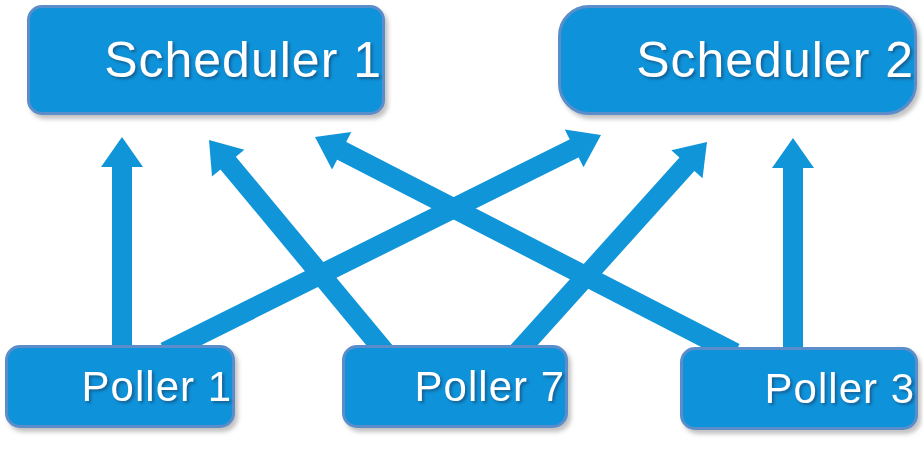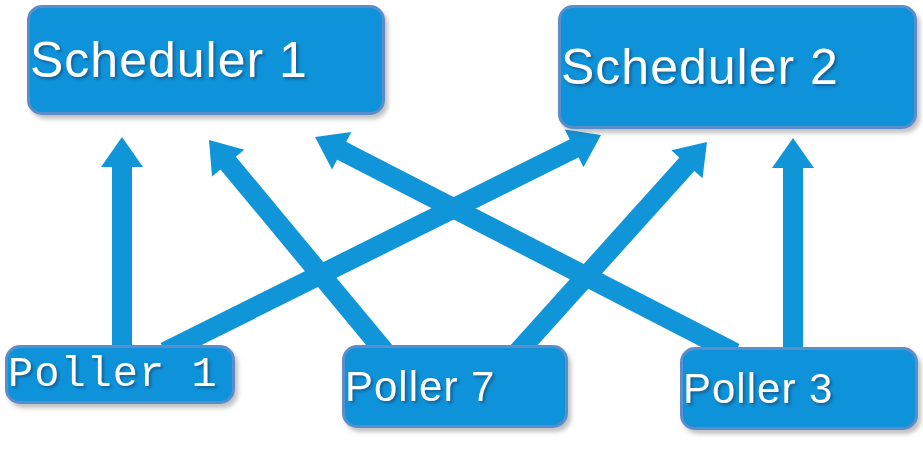--- a/index.html
+++ b/index.html
@@ -22,36 +22,36 @@
     width: 923px;
     height: 451px;
     z-index: 1;
   }
   .node {
     position: absolute;
     z-index: 2;
     box-sizing: border-box;
     display: flex;
     align-items: center;
-    justify-content: flex-start;
+    justify-content: flex-end;
     background: var(--node-fill, #0e93da);
     border: 3px solid var(--node-border, #5b8dcb);
     border-radius: 15px;
     box-shadow: 3px 4px 4px rgba(80, 80, 80, 0.35);
     color: var(--node-text, #ffffff);
   }
   .node .label {
     text-shadow: 2px 2px 3px rgba(30, 30, 60, 0.45);
     white-space: nowrap;
     letter-spacing: 1px;
   }
   
   #n-scheduler1 { left: 27px;  top: 5px;   width: 358px; height: 110px; font-size: 50px; }
-  #n-scheduler2 { left: 558px; top: 5px;   width: 359px; height: 124px; font-size: 50px; }
-  #n-poller1    { left: 5px;   top: 345px; width: 230px; height: 59px;  font-size: 42px; font-family: Liberation Mono, monospace; }
+  #n-scheduler2 { left: 558px; top: 5px;   width: 359px; height: 110px; font-size: 50px; border-radius: 31px; }
+  #n-poller1    { left: 5px;   top: 345px; width: 230px; height: 83px;  font-size: 42px; }
   #n-poller2    { left: 342px; top: 345px; width: 226px; height: 83px;  font-size: 42px; }
   #n-poller3    { left: 680px; top: 347px; width: 238px; height: 83px;  font-size: 42px; }
 </style>
 </head>
 <body>
 
 <div class="stage">
 
   <svg class="arrows-layer" viewBox="0 0 923 451" xmlns="http://www.w3.org/2000/svg">
       <g>

